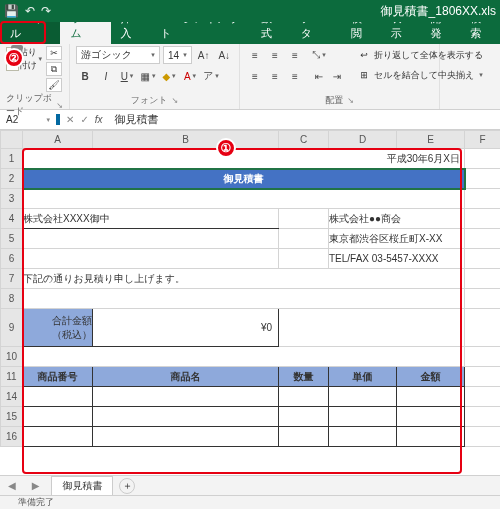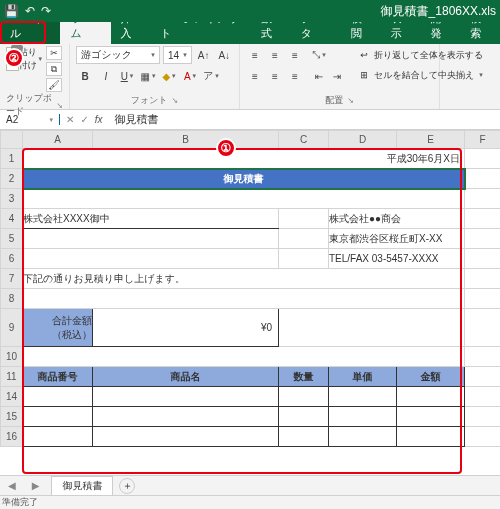--- a/index.html
+++ b/index.html
@@ -27,21 +27,21 @@
   .btn { border: 1px solid transparent; background: transparent; width: 18px; height: 18px; font-size: 10px; display: inline-flex; align-items: center; justify-content: center; color: #444; }
   .btn b { font-weight: bold; }
   .dd::after { content: "▾"; font-size: 7px; margin-left: 2px; color: #666; }
   .align-grid { display: grid; grid-template-columns: repeat(3,18px); gap: 2px; }
   .align-opts { display: flex; flex-direction: column; gap: 2px; margin-left: 4px; }
   .opt-row { display: flex; align-items: center; gap: 3px; font-size: 9px; color: #333; border: 1px solid transparent; padding: 1px 2px; height: 18px; white-space: nowrap; }
   .opt-row .ico { width: 14px; height: 14px; display: inline-flex; align-items: center; justify-content: center; font-size: 9px; }
   .num-fmt { border: 1px solid #ccc; background: #fff; width: 56px; height: 18px; font-size: 10px; display: flex; align-items: center; justify-content: space-between; padding: 0 4px; }
   .launcher { font-size: 8px; color: #888; }
   .namebox-row { display: flex; align-items: center; border-bottom: 1px solid #d0d0d0; height: 20px; background: #fff; }
-  .namebox { width: 60px; border-right: 1px solid #0369a1; padding: 0 6px; font-size: 10px; display: flex; align-items: center; justify-content: space-between; }
+  .namebox { width: 60px; border-right: 4px solid #0369a1; padding: 0 6px; font-size: 10px; display: flex; align-items: center; justify-content: space-between; }
   .fx-btns { display: flex; gap: 6px; padding: 0 6px; color: #888; font-size: 10px; }
   .fx { font-style: italic; font-size: 10px; color: #555; }
   .formula { flex: 1; padding: 0 6px; font-size: 11px; }
   .grid-wrap { position: relative; }
   table.sheet { border-collapse: collapse; table-layout: fixed; width: 100%; }
   table.sheet th, table.sheet td { border: 1px solid #d4d4d4; font-size: 10px; overflow: hidden; white-space: nowrap; }
   table.sheet thead th { background: #e6e6e6; height: 18px; font-weight: normal; color: #555; }
   table.sheet thead th.corner { background: #e6e6e6; width: 22px; }
   table.sheet tbody th { background: #e6e6e6; width: 22px; font-weight: normal; color: #555; height: 20px; }
   .sel { background: #fff; outline: 2px solid #217346; outline-offset: -1px; }
@@ -51,21 +51,21 @@
   .hdr { background: #8ea9db; text-align: center; font-weight: bold; border: 1px solid #333 !important; }
   .bordered { border: 1px solid #333 !important; }
   .total-label { background: #8ea9db; text-align: right; font-size: 10px; border: 1.5px solid #333 !important; height: 38px; }
   .total-val { border: 1.5px solid #333 !important; text-align: right; padding-right: 6px; font-size: 15px; height: 38px; }
   .callout { position: absolute; border: 2px solid #fff; border-radius: 50%; background: #e60012; color: #fff; font-weight: bold; width: 20px; height: 20px; display: flex; align-items: center; justify-content: center; font-size: 12px; z-index: 10; }
   .red-rect { position: absolute; border: 2px solid #e60012; border-radius: 4px; z-index: 5; pointer-events: none; }
   .sheet-tabs { position: absolute; bottom: 14px; left: 0; right: 0; height: 20px; background: #f3f3f3; border-top: 1px solid #d0d0d0; display: flex; align-items: center; font-size: 10px; }
   .sheet-tabs .nav { padding: 0 8px; color: #888; }
   .sheet-tabs .sh { border: 1px solid #ccc; border-bottom: none; background: #fff; padding: 2px 10px; margin-left: 4px; }
   .sheet-tabs .plus { margin-left: 6px; width: 16px; height: 16px; border: 1px solid #ccc; border-radius: 50%; display: flex; align-items: center; justify-content: center; }
-  .status { position: absolute; bottom: 0; left: 0; right: 0; height: 14px; background: #f3f3f3; border-top: 1px solid #d0d0d0; font-size: 9px; padding: 0 2px; display: flex; align-items: center; color: #555; }
+  .status { position: absolute; bottom: 0; left: 0; right: 0; height: 14px; background: #f3f3f3; border-top: 1px solid #d0d0d0; font-size: 9px; padding: 0 18px; display: flex; align-items: center; color: #555; }
 </style>
 </head>
 <body>
 
 <div class="titlebar">
   <div class="qat">
     <span>💾</span>
     <span>↶</span>
     <span>↷</span>
   </div>

